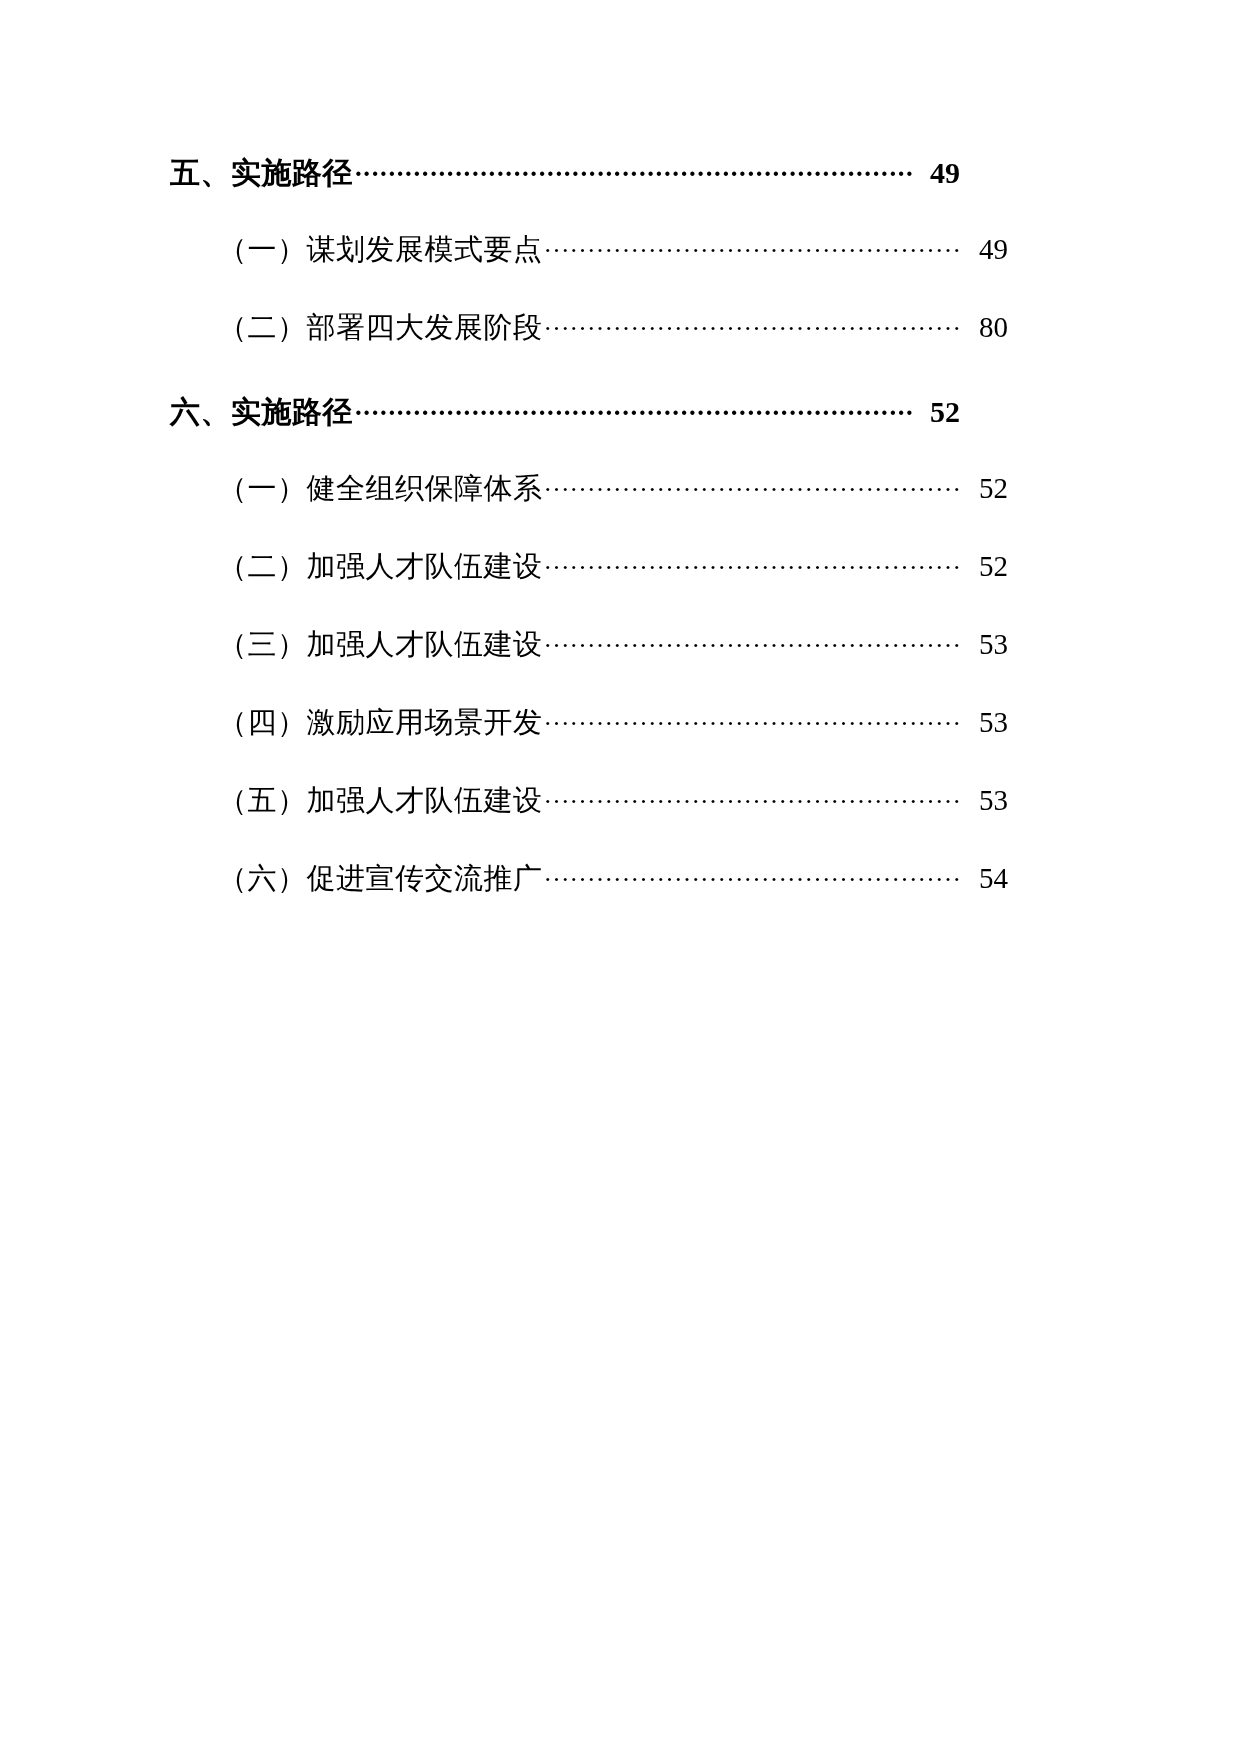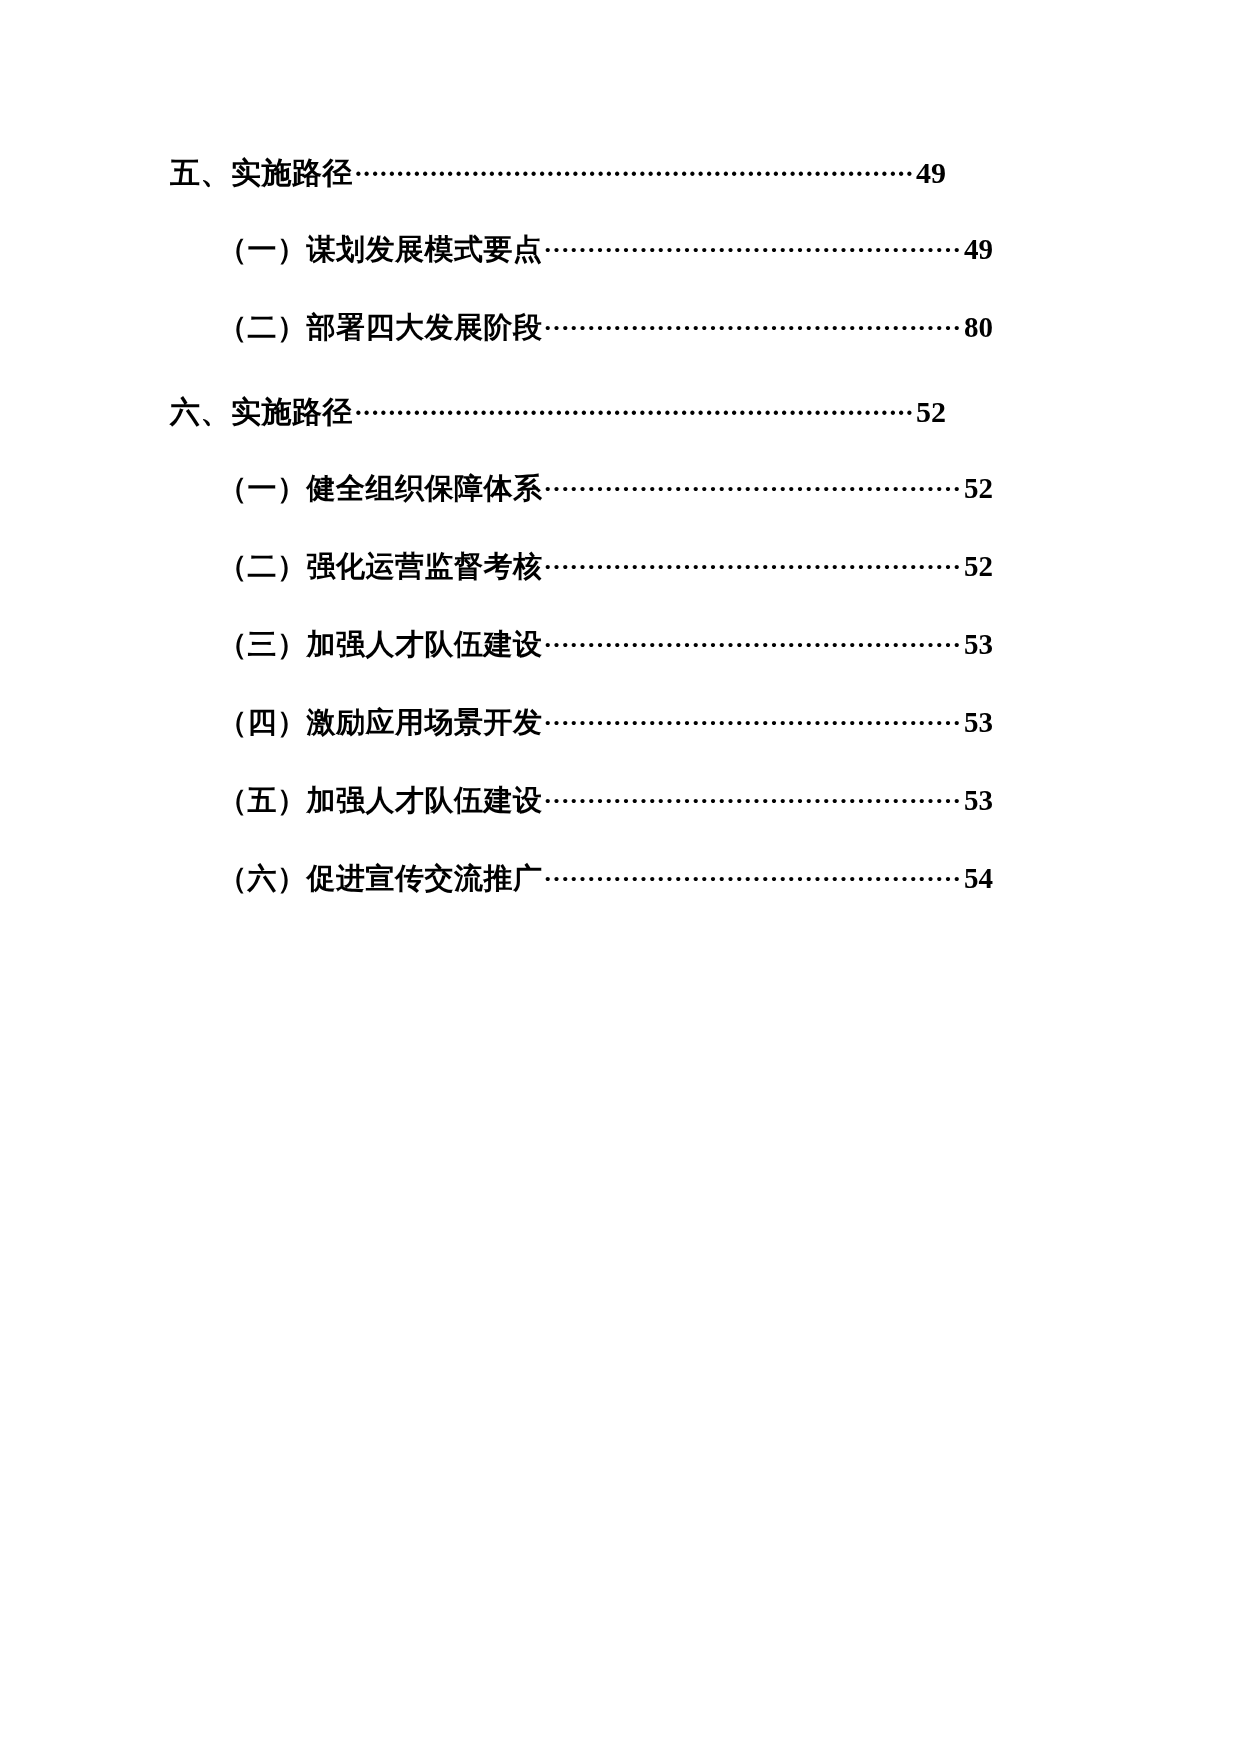--- a/index.html
+++ b/index.html
@@ -36,21 +36,21 @@
     white-space: nowrap;
     line-height: 1.0;
   }
   .toc-entry.level-1 {
     font-weight: bold;
     font-size: 30px;
     margin-bottom: 19px;
     padding-left: 0px;
   }
   .toc-entry.level-2 {
-    font-weight: bold;
+    font-weight: normal;
     font-size: 29px;
     margin-bottom: 21px;
     padding-left: 48px;
   }
   .toc-title {
     flex: 0 0 auto;
     letter-spacing: 0.5px;
     margin-top: 28px;
   }
   .toc-dots {
@@ -71,21 +71,21 @@
     bottom: 0.08em;
     white-space: nowrap;
     color: #000;
   }
   .level-1 .toc-dots::after {
     font-size: 27px;
     letter-spacing: 1.6px;
   }
   .toc-page {
     flex: 0 0 auto;
-    text-align: left;
+    text-align: right;
     min-width: 44px;
   }
   .spacer-sm { height: 6px; }
 </style>
 </head>
 <body>
 
 <div class="page">
   <div class="toc" id="toc-root">
       <div class="toc-entry level-1">
@@ -108,21 +108,21 @@
         <span class="toc-title">六、实施路径</span>
         <span class="toc-dots"></span>
         <span class="toc-page">52</span>
       </div>
       <div class="toc-entry level-2">
         <span class="toc-title">（一）健全组织保障体系</span>
         <span class="toc-dots"></span>
         <span class="toc-page">52</span>
       </div>
       <div class="toc-entry level-2">
-        <span class="toc-title">（二）强化运营监督考核</span>
+        <span class="toc-title">（二）加强人才队伍建设</span>
         <span class="toc-dots"></span>
         <span class="toc-page">52</span>
       </div>
       <div class="toc-entry level-2">
         <span class="toc-title">（三）加强人才队伍建设</span>
         <span class="toc-dots"></span>
         <span class="toc-page">53</span>
       </div>
       <div class="toc-entry level-2">
         <span class="toc-title">（四）激励应用场景开发</span>

